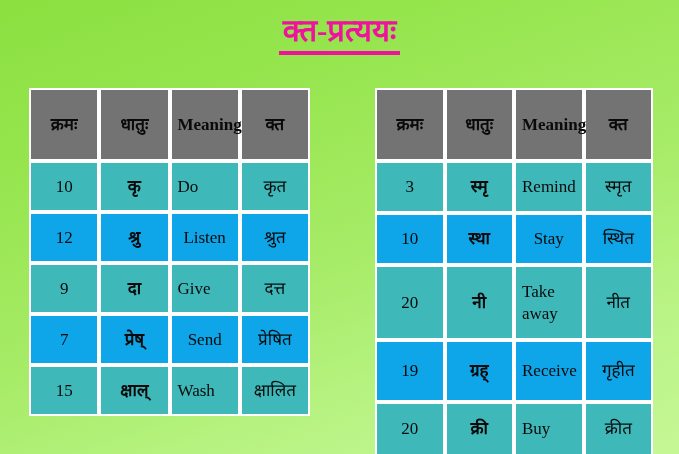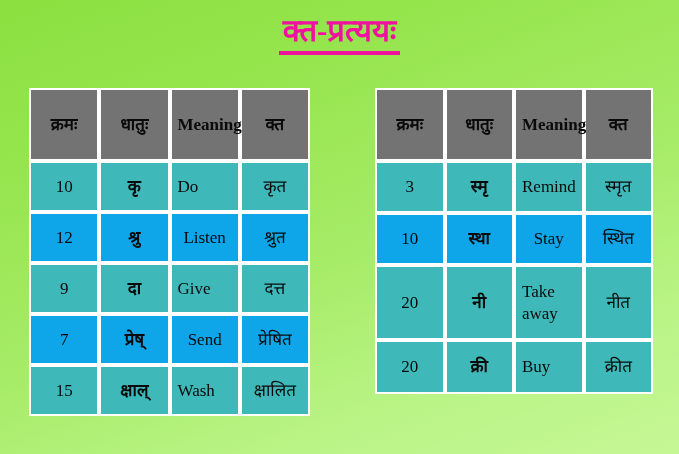--- a/index.html
+++ b/index.html
@@ -165,20 +165,26 @@
         <td class="c-dhatu">स्था</td>
         <td class="c-mean">Stay</td>
         <td class="c-kta">स्थित</td>
       </tr>
       <tr class="row-a" data-row="18">
         <td class="c-num">20</td>
         <td class="c-dhatu">नी</td>
         <td class="c-mean">Take away</td>
         <td class="c-kta">नीत</td>
       </tr>
+      <tr class="row-b" data-row="19">
+        <td class="c-num">19</td>
+        <td class="c-dhatu">ग्रह्</td>
+        <td class="c-mean">Receive</td>
+        <td class="c-kta">गृहीत</td>
+      </tr>
       <tr class="row-a" data-row="20">
         <td class="c-num">20</td>
         <td class="c-dhatu">क्री</td>
         <td class="c-mean">Buy</td>
         <td class="c-kta">क्रीत</td>
       </tr>
     </tbody>
   </table>
 
 </div>

